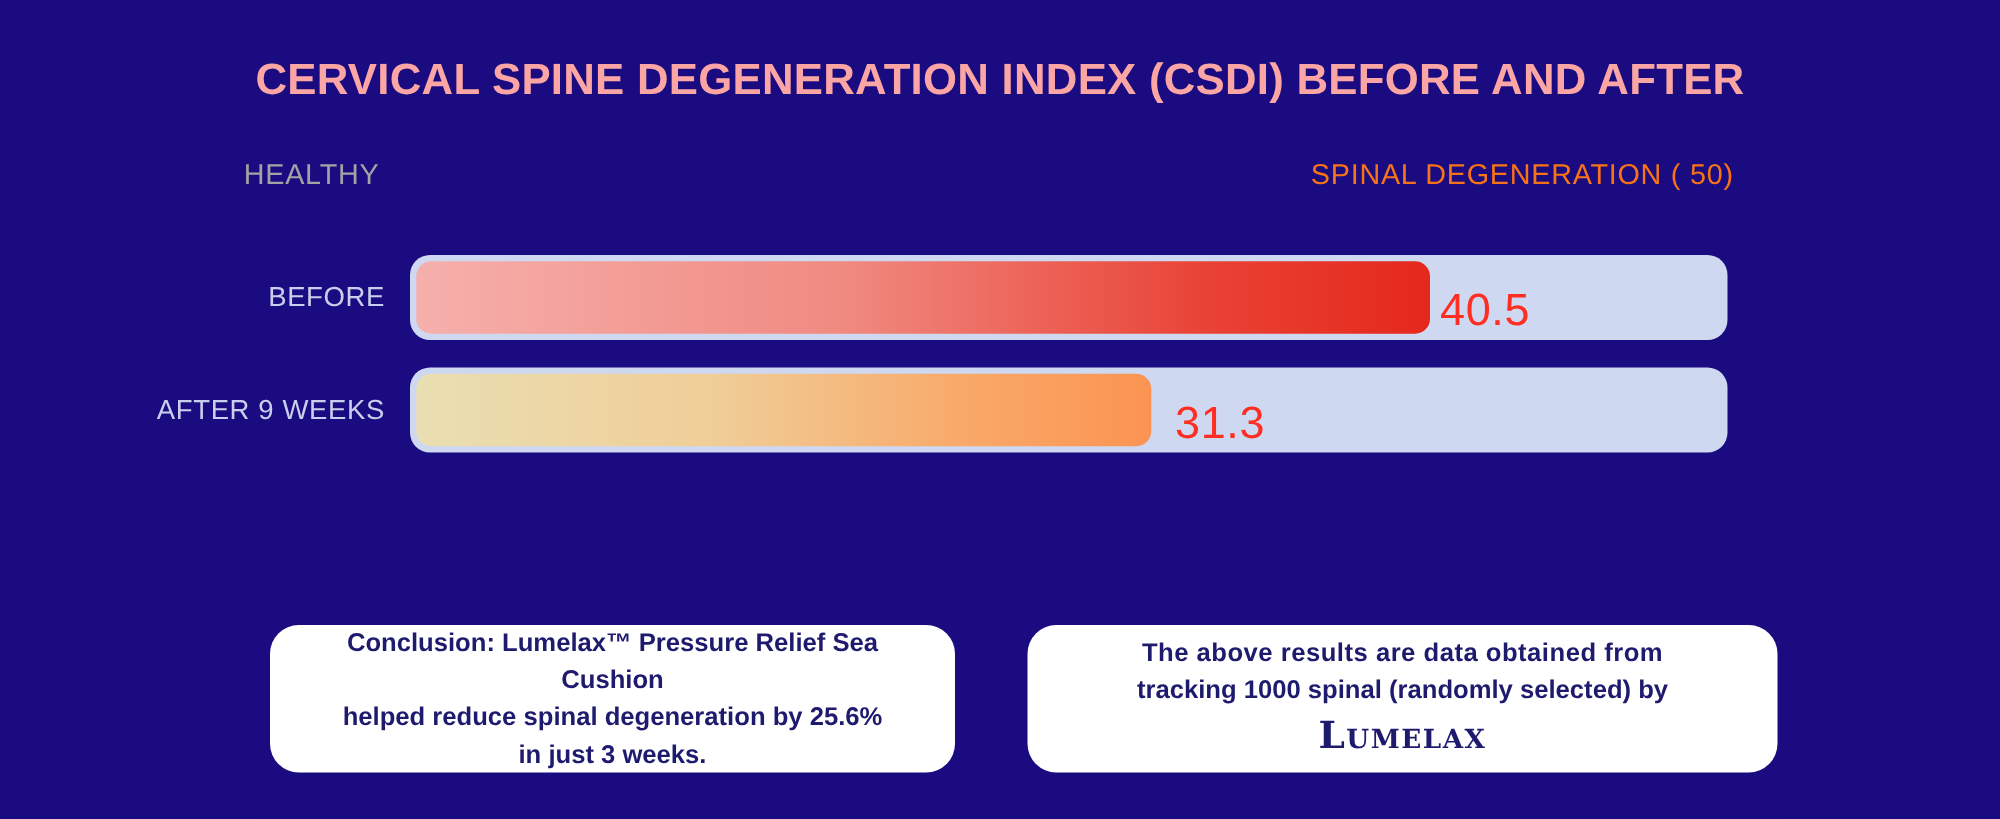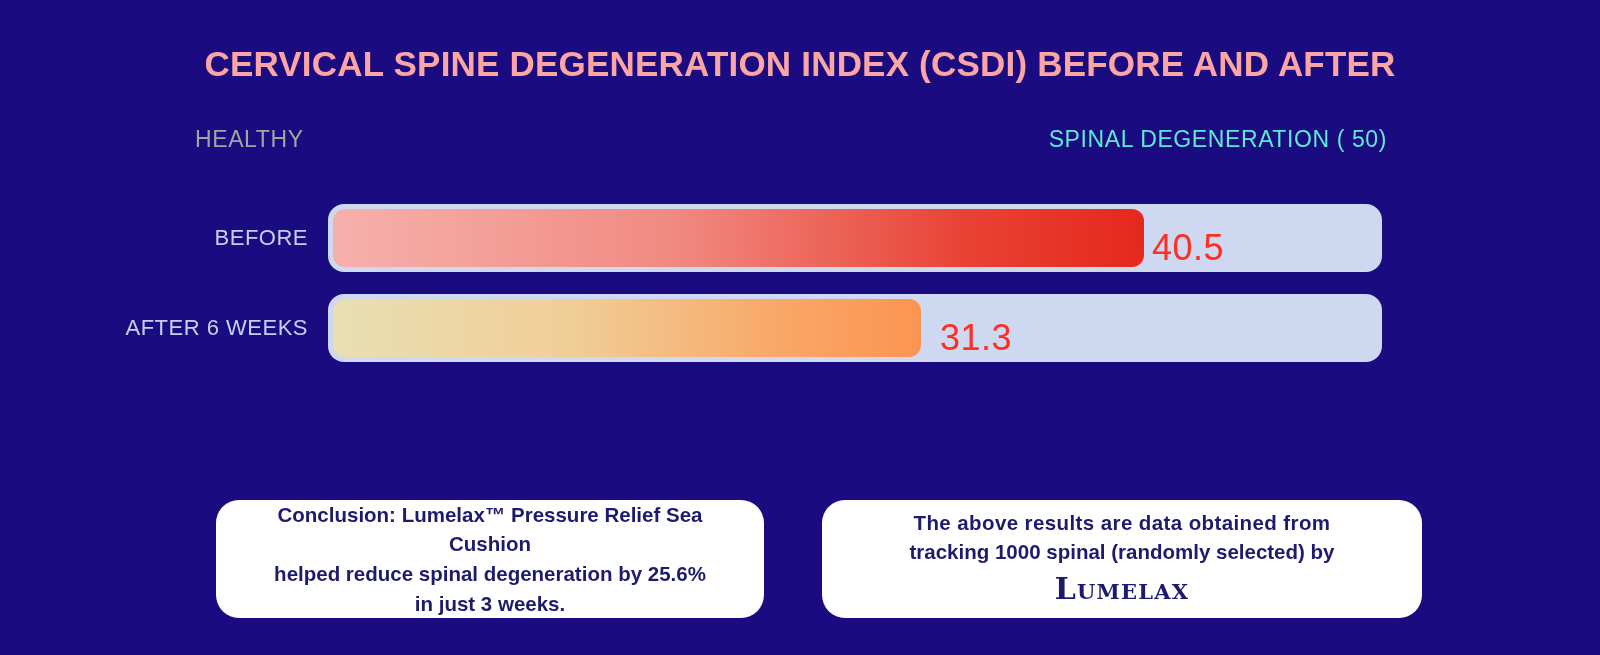--- a/index.html
+++ b/index.html
@@ -21,21 +21,21 @@
   }
 
   
   .scale-row { position:absolute; top:126px; left:0; width:1600px; height:34px; }
   .scale-left {
     position:absolute; left:195px; top:0;
     font-size:23px; color:#a3a3a3; letter-spacing:0.6px; white-space:nowrap;
   }
   .scale-right {
     position:absolute; right:213px; top:0;
-    font-size:23px; color:#5eead4; letter-spacing:0.6px; white-space:nowrap;
+    font-size:23px; color:#f97316; letter-spacing:0.6px; white-space:nowrap;
   }
 
   
   .chart { position:absolute; left:0; top:186px; width:1600px; height:278px; }
   .row { position:absolute; left:0; width:1600px; height:68px; }
   .row.r0 { top:18px; }
   .row.r1 { top:108px; }
   .row.r2 { top:198px; }
 
   .row-label {
@@ -106,21 +106,21 @@
 
     <div class="row r0">
       <div class="row-label">BEFORE</div>
       <div class="track">
         <div class="fill f0" style="width:811px;"></div>
       </div>
       <div class="value" style="left:1152px;">40.5</div>
     </div>
 
     <div class="row r1">
-      <div class="row-label">AFTER 6 WEEKS</div>
+      <div class="row-label">AFTER 9 WEEKS</div>
       <div class="track">
         <div class="fill f1" style="width:588px;"></div>
       </div>
       <div class="value" style="left:940px;">31.3</div>
     </div>
 
 
   </div>
 
   <div class="cards">

